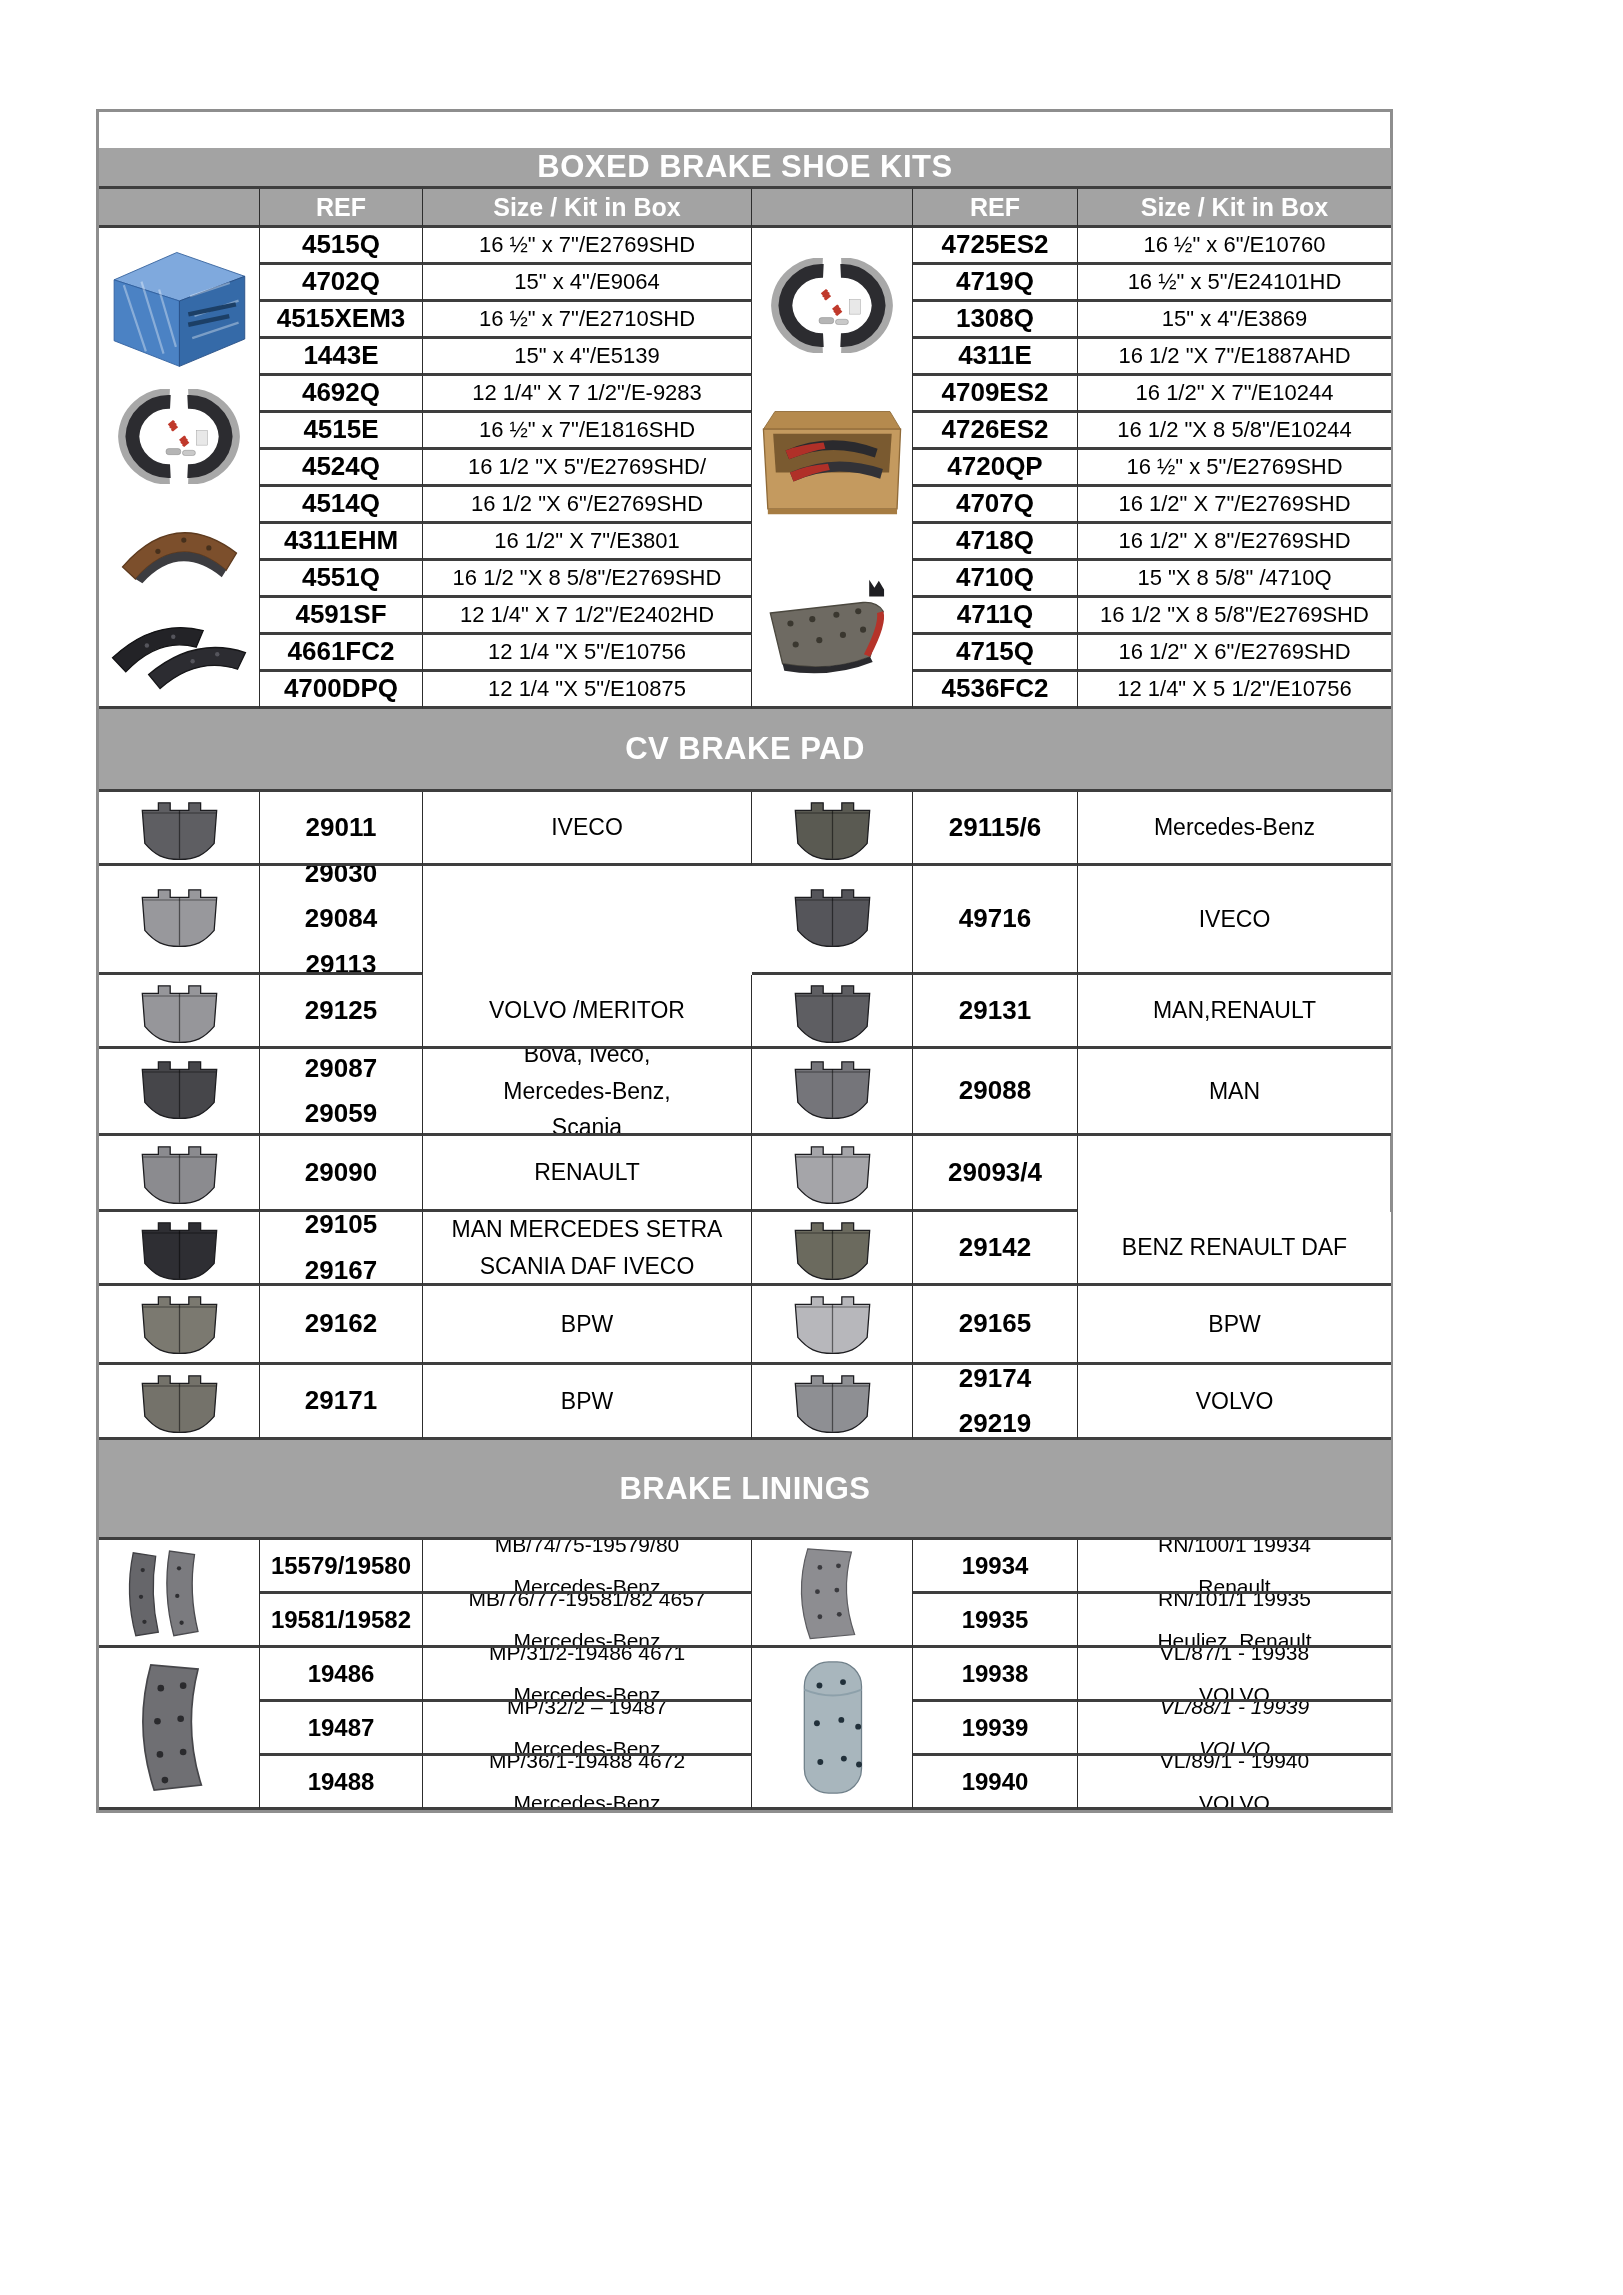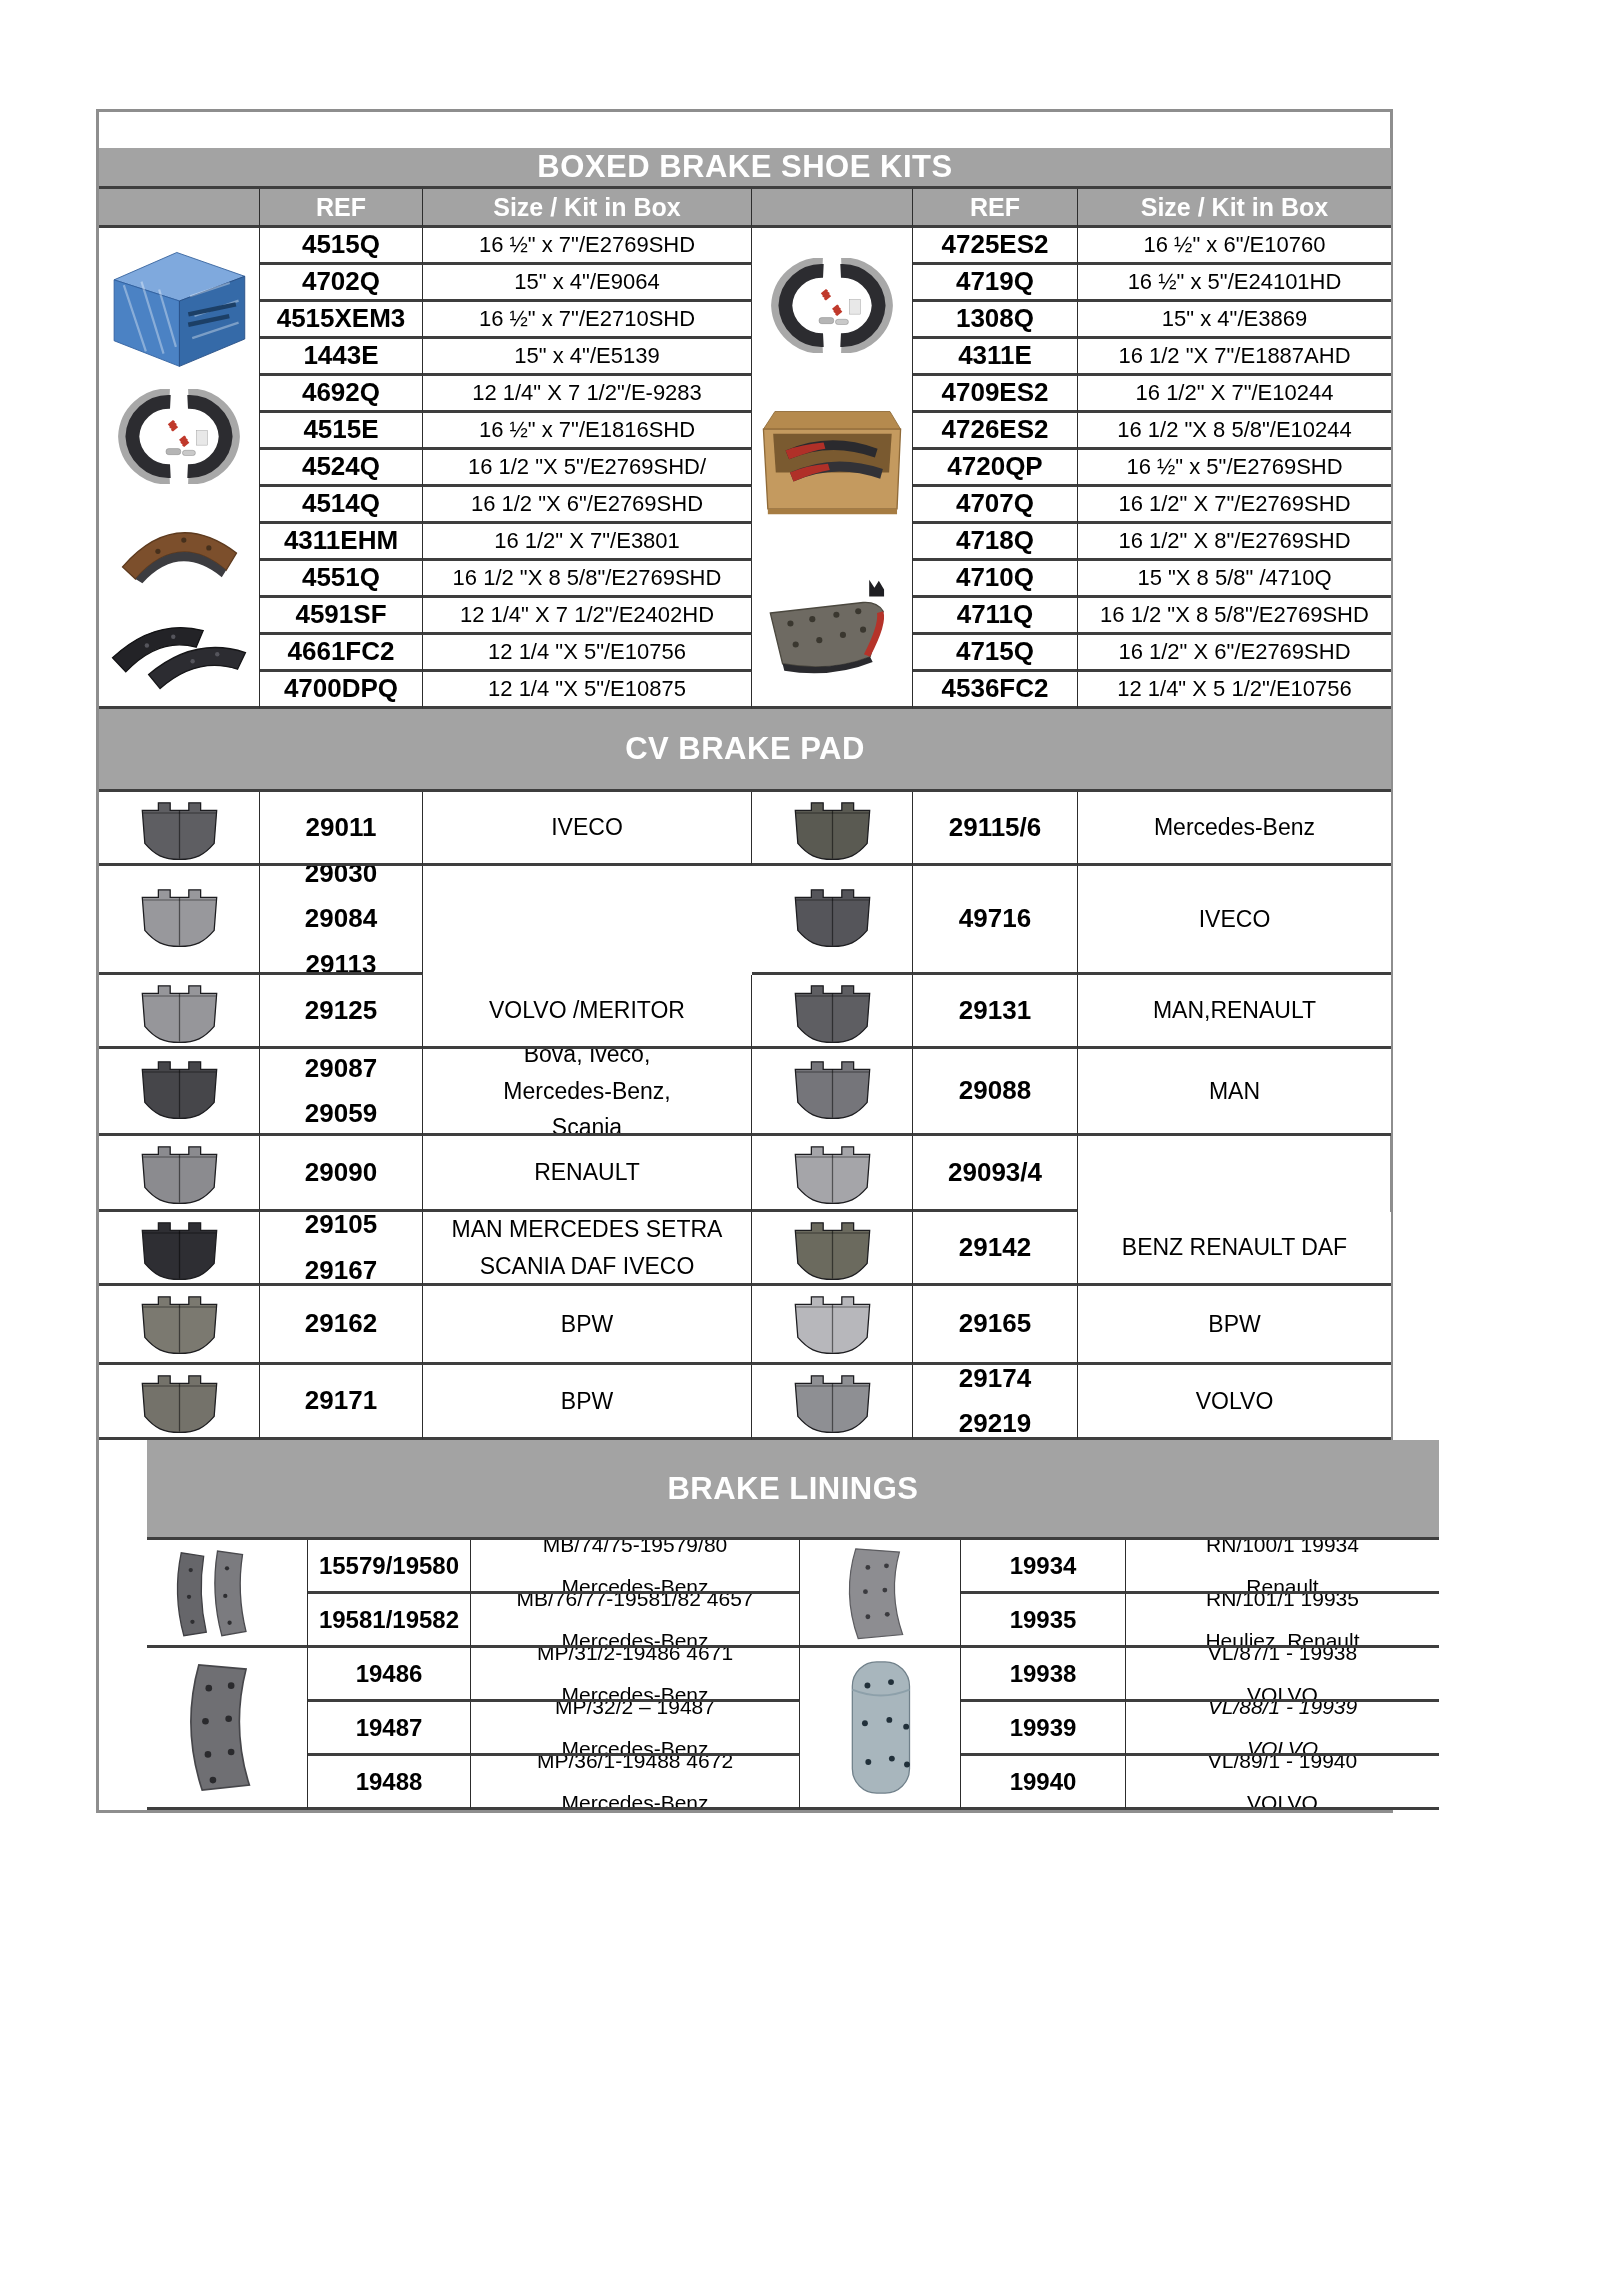--- a/index.html
+++ b/index.html
@@ -316,21 +316,21 @@
 <svg width="93" height="72" viewBox="0 0 220 170">
  <path d="M22,34 L28,112 C52,140 72,150 110,150 C148,150 168,140 192,112 L198,34
           L160,34 L160,16 L132,16 L132,34 L88,34 L88,16 L60,16 L60,34 Z" fill="#8e8f93" stroke="#1d1d20" stroke-width="3"></path>
  <line x1="110" y1="34" x2="110" y2="148" stroke="rgba(0,0,0,0.5)" stroke-width="3"></line>
  <line x1="24" y1="40" x2="196" y2="40" stroke="rgba(0,0,0,0.3)" stroke-width="4"></line>
 </svg></div></div>
         <div class="c ref" style="grid-area: 9 / 5;">29174
 29219</div>
         <div class="c app lastcol" style="grid-area: 9 / 6;">VOLVO</div>
       </div>
-    <div class="sec" id="sec-linings" style="grid-template-rows:100px repeat(5,54px);padding-left:48px;">
+    <div class="sec" id="sec-linings" style="grid-template-rows:100px repeat(5,54px);">
         <div class="band" style="grid-row: 1;">BRAKE LININGS</div>
         <div class="c imgcell" style="grid-area: 2 / 1 / span 2;"><div class="ph">
 <svg width="130" height="95" viewBox="0 0 300 220">
  <path d="M44,18 q-20,96 6,192 l52,-8 q-20,-88 -6,-176 Z" fill="#66666a" stroke="#3f3f43" stroke-width="3"></path>
  <path d="M128,14 q-16,98 10,196 l56,-10 q-22,-88 -8,-178 Z" fill="#7b7b7f" stroke="#4a4a4e" stroke-width="3"></path>
  <g fill="#2e2e31">
   <circle cx="66" cy="58" r="5"></circle>
                 <circle cx="62" cy="120" r="5"></circle>
                 <circle cx="70" cy="178" r="5"></circle>
   <circle cx="150" cy="54" r="5"></circle>

